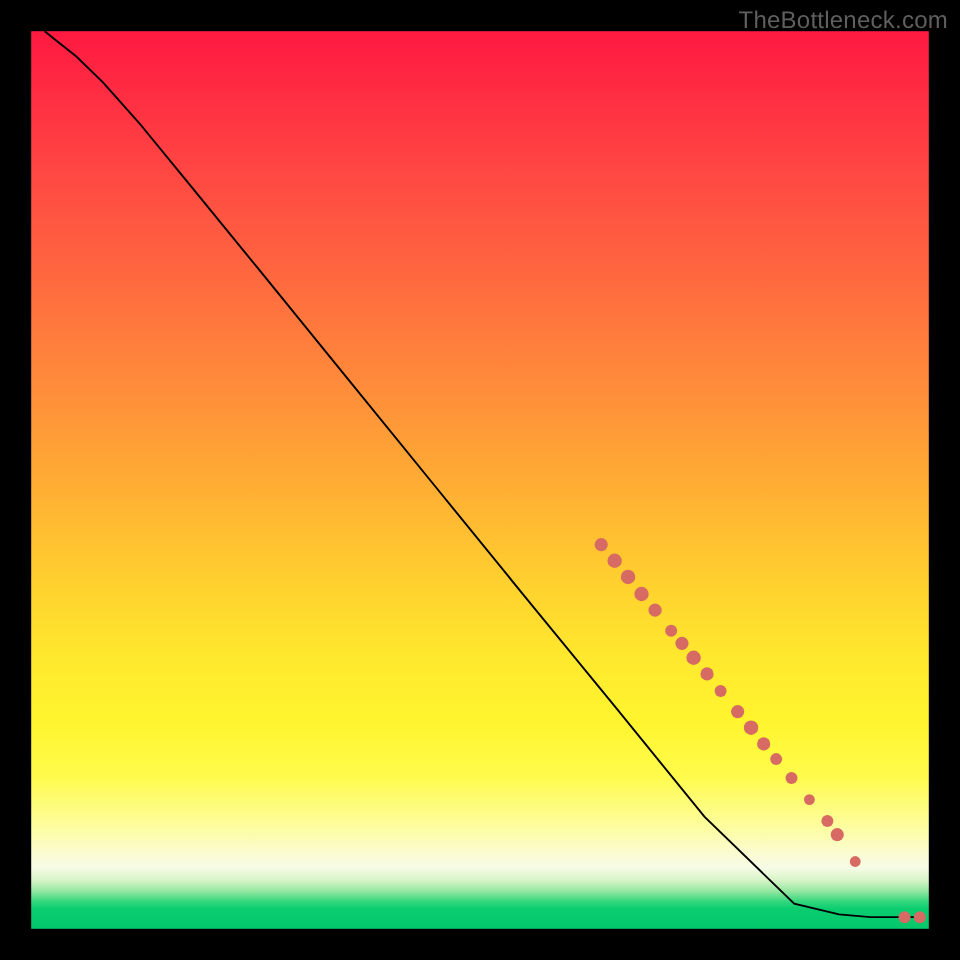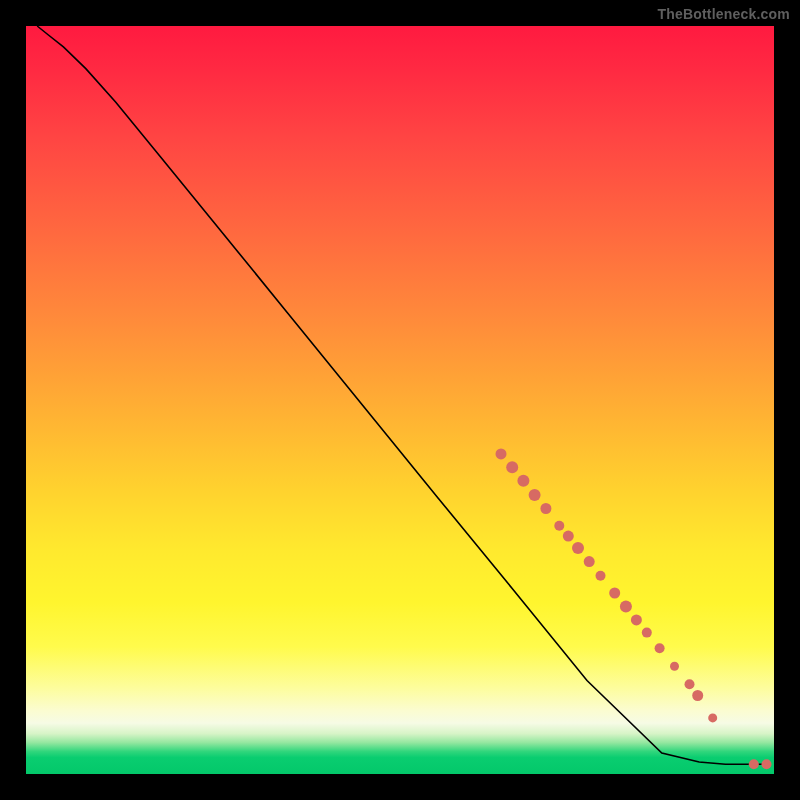--- a/index.html
+++ b/index.html
@@ -36,22 +36,22 @@
       #30d67c 97%,
       #0acd70 97.8%,
       #03c86a 100%
     );
   }
   .watermark {
     position: absolute;
     top: 6px;
     right: 10px;
     color: #5f5f5f;
-    font-size: 14px;
-    font-weight: 700;
+    font-size: 20px;
+    font-weight: 400;
     letter-spacing: 0.2px;
     user-select: none;
   }
   svg.curve {
     position: absolute;
     left: 26px;
     top: 26px;
     width: 748px;
     height: 748px;
     overflow: visible;

